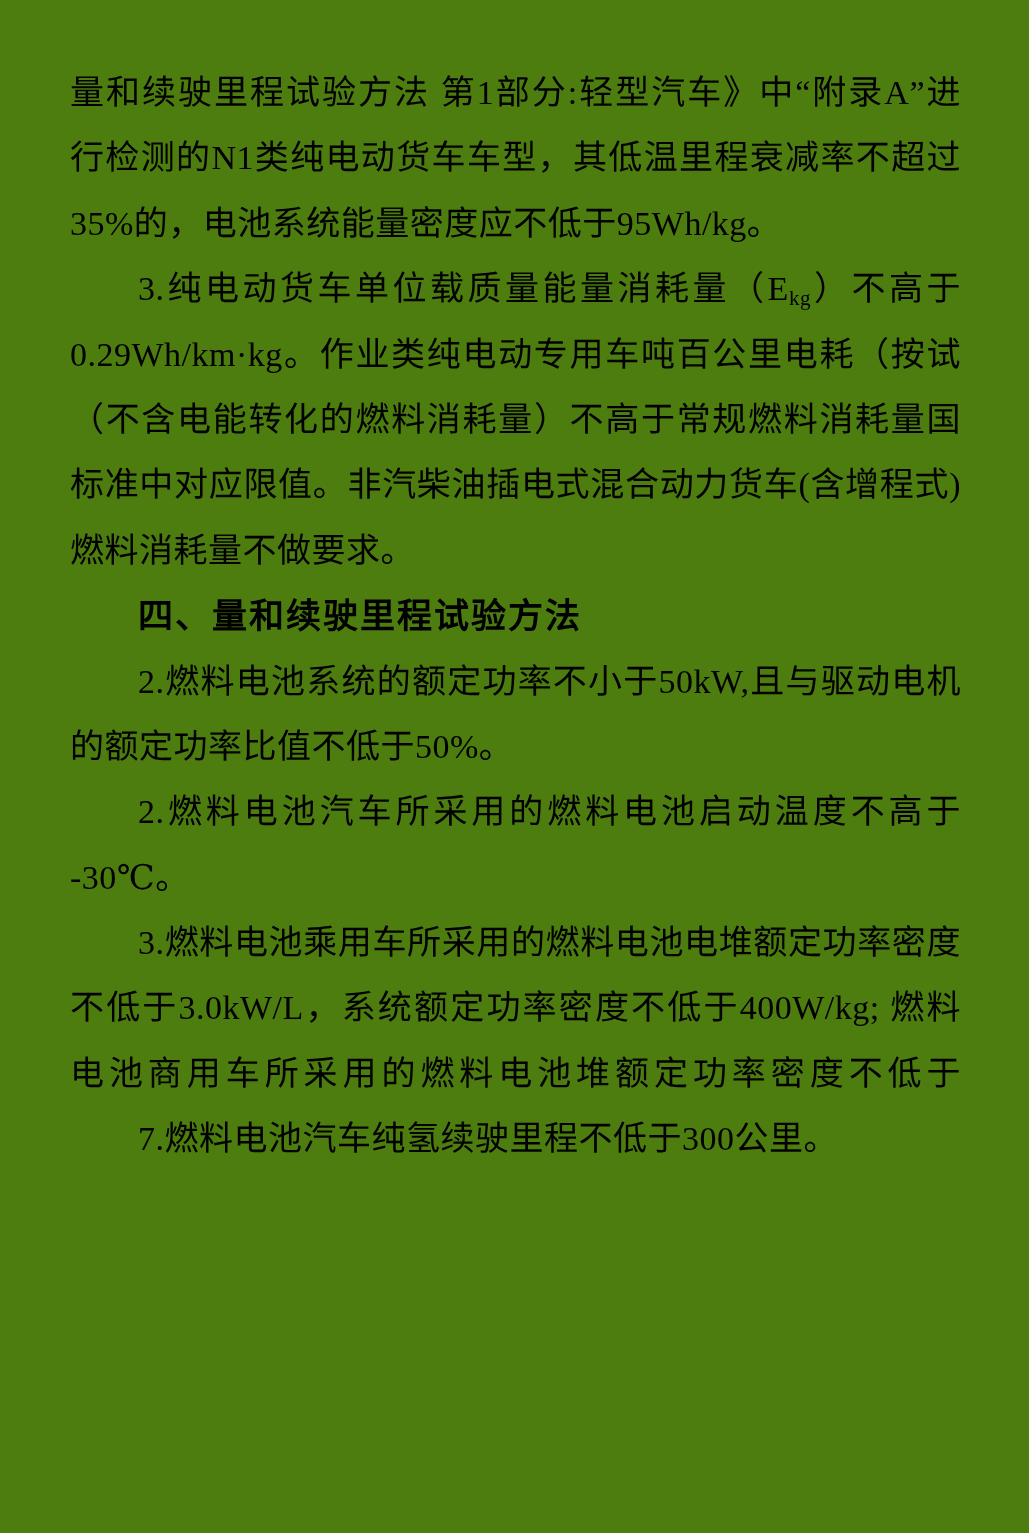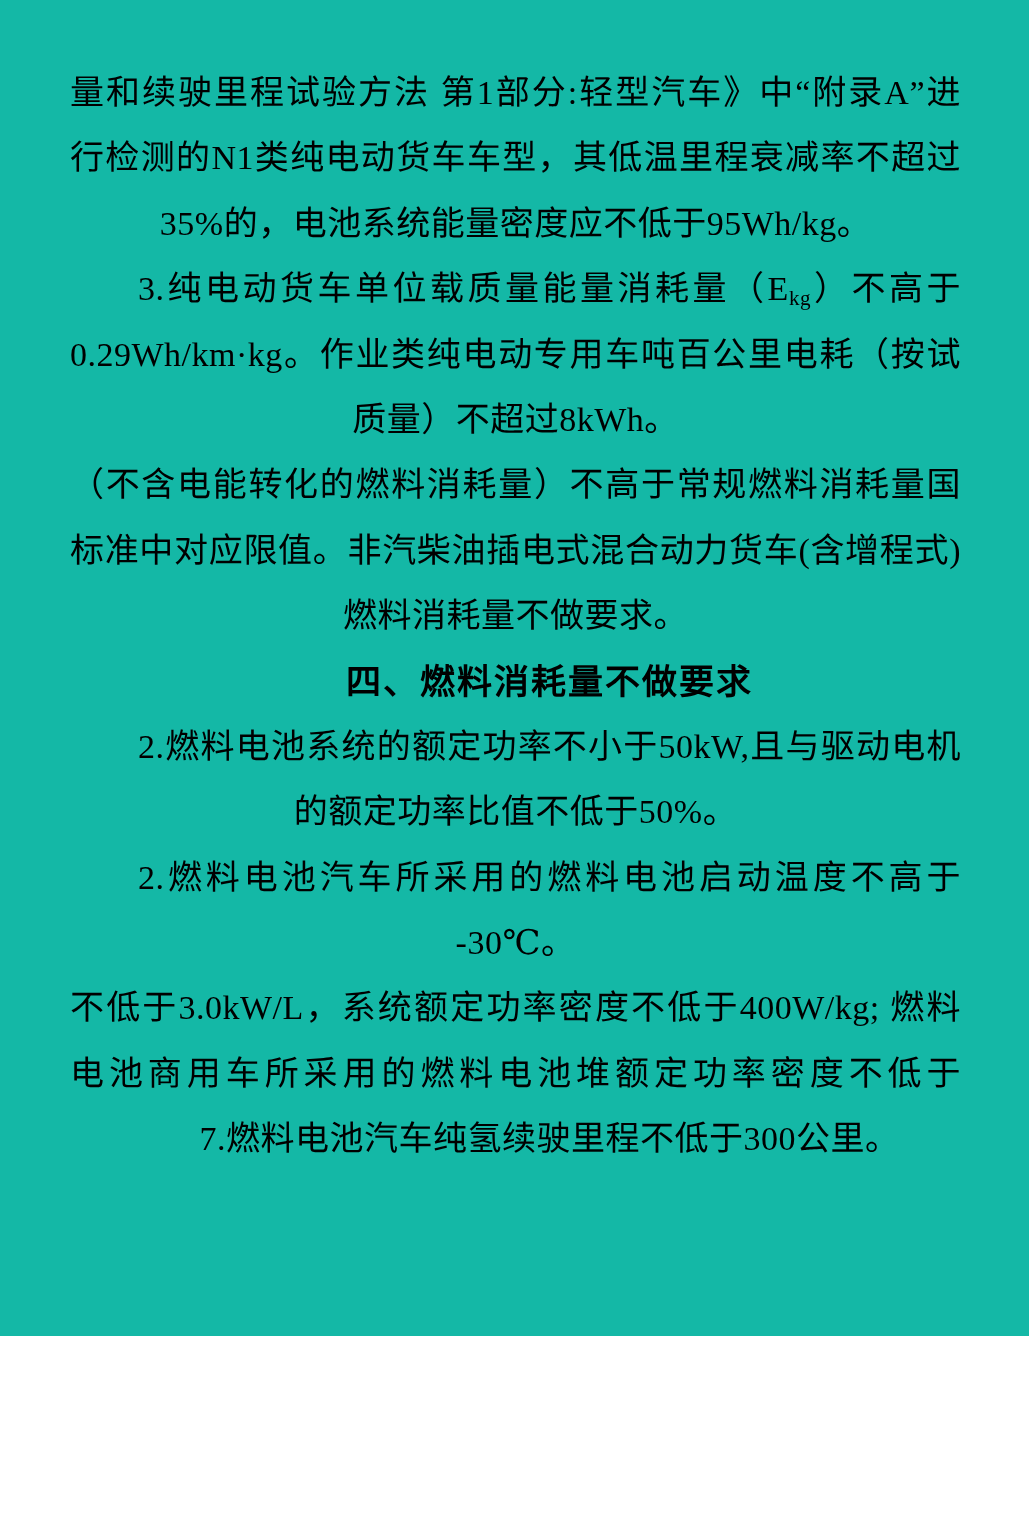--- a/index.html
+++ b/index.html
@@ -4,36 +4,36 @@
   <style>
     html, body {
       margin: 0;
       padding: 0;
       background: #ffffff;
       color: #000000;
     }
     .page {
       position: relative;
       width: 1029px;
-      height: 1336px;
-      background: #14b8a6;
+      height: 1533px;
+      background: #4d7c0f;
       box-sizing: border-box;
       padding: 60px 68px 8px 70px;
       overflow: hidden;
       font-family: "Liberation Serif", "DejaVu Serif", serif;
     }
     .doc-body {
       width: 891px;
     }
     .line {
       height: 65.4px;
       line-height: 65.4px;
       font-size: 34px;
       overflow: hidden;
-      text-align: center;
+      text-align: left;
       white-space: normal;
       letter-spacing: 0.5px;
     }
     .line.justify {
       text-align: justify;
       text-align-last: justify;
     }
     .line.indent {
       padding-left: 68px;
     }
@@ -52,26 +52,26 @@
 </head>
 <body>
 
 <div class="page">
   <div class="doc-body">
       <div class="line justify">量和续驶里程试验方法 第1部分:轻型汽车》中“附录A”进</div>
       <div class="line justify">行检测的N1类纯电动货车车型，其低温里程衰减率不超过</div>
       <div class="line">35%的，电池系统能量密度应不低于95Wh/kg。</div>
       <div class="line justify indent"><span>3.纯电动货车单位载质量能量消耗量（E</span><sub>kg</sub><span>）不高于</span></div>
       <div class="line justify">0.29Wh/km·kg。作业类纯电动专用车吨百公里电耗（按试验</div>
-      <div class="line">质量）不超过8kWh。</div>
       <div class="line justify">（不含电能转化的燃料消耗量）不高于常规燃料消耗量国家</div>
       <div class="line justify">标准中对应限值。非汽柴油插电式混合动力货车(含增程式)</div>
       <div class="line">燃料消耗量不做要求。</div>
-      <div class="line indent heading">四、燃料消耗量不做要求</div>
+      <div class="line indent heading">四、量和续驶里程试验方法</div>
       <div class="line justify indent">2.燃料电池系统的额定功率不小于50kW,且与驱动电机</div>
       <div class="line">的额定功率比值不低于50%。</div>
       <div class="line justify indent">2.燃料电池汽车所采用的燃料电池启动温度不高于</div>
       <div class="line">-30℃。</div>
+      <div class="line justify indent">3.燃料电池乘用车所采用的燃料电池电堆额定功率密度</div>
       <div class="line justify">不低于3.0kW/L，系统额定功率密度不低于400W/kg; 燃料</div>
       <div class="line justify">电池商用车所采用的燃料电池堆额定功率密度不低于</div>
       <div class="line indent">7.燃料电池汽车纯氢续驶里程不低于300公里。</div>
     </div>
 </div>
 
 </body></html>

